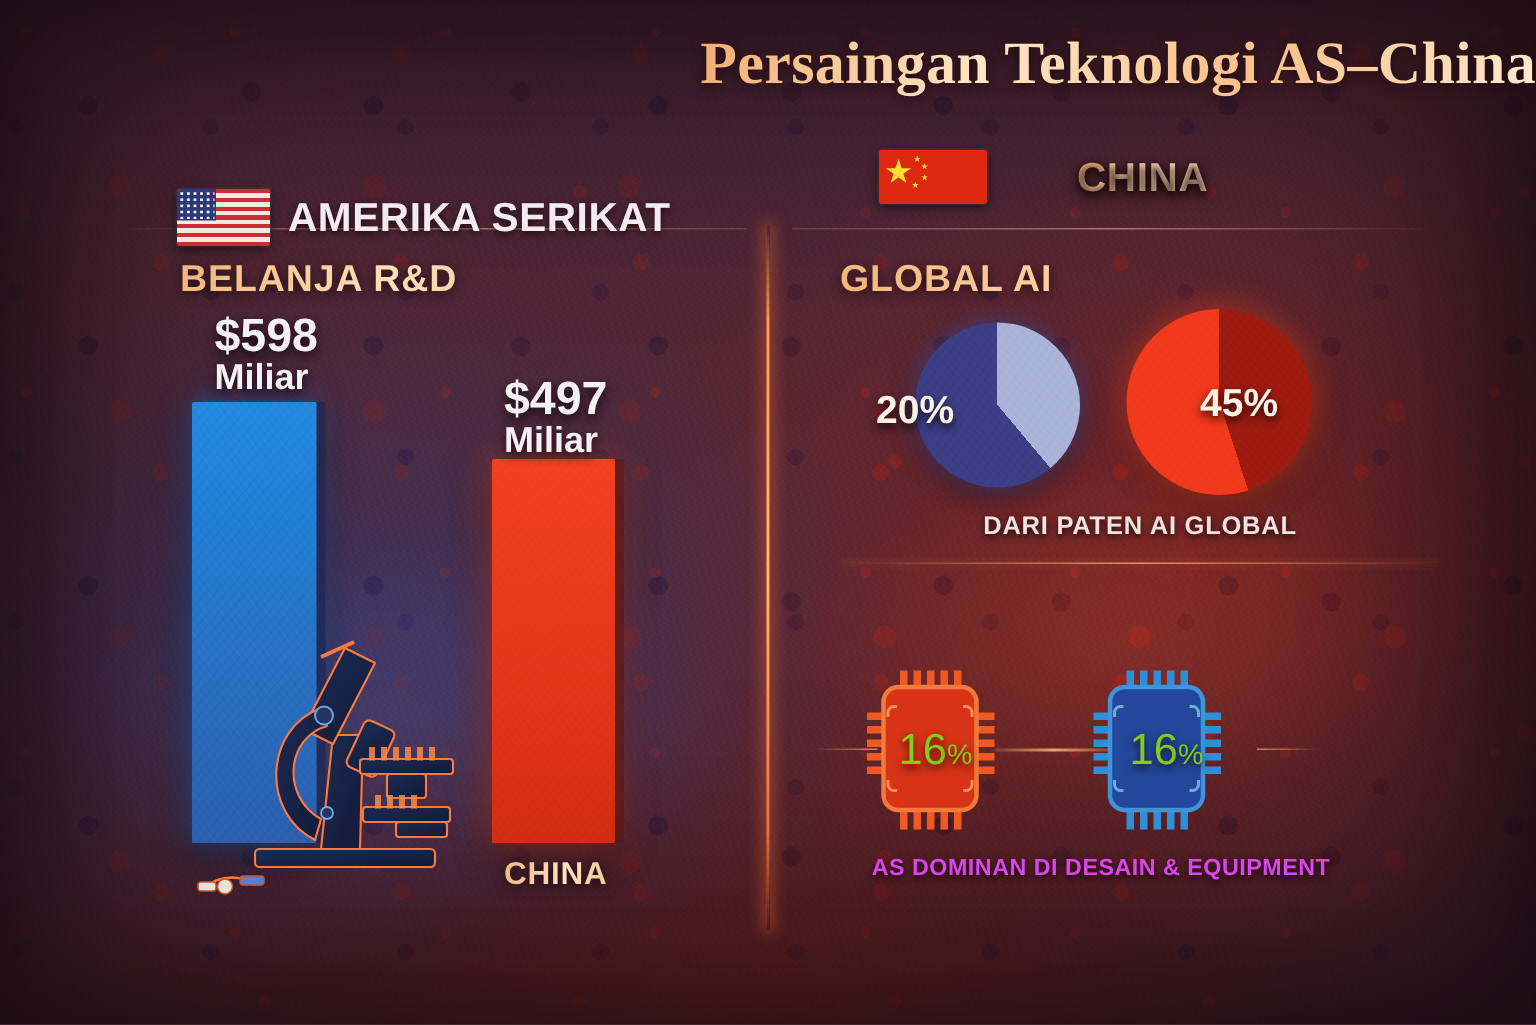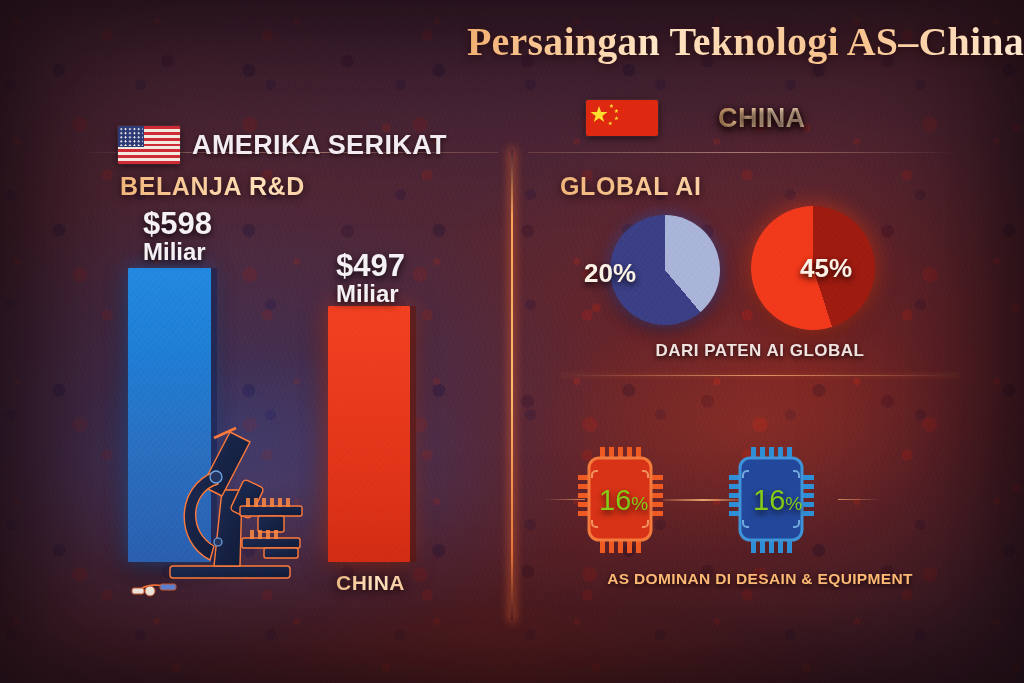--- a/index.html
+++ b/index.html
@@ -160,22 +160,22 @@
   .chip-link-l{position:absolute;left:543px;top:499px;width:42px;height:1px;
     background:linear-gradient(90deg,rgba(255,160,90,0),rgba(255,180,115,.7));}
   .chip-link-r{position:absolute;left:838px;top:499px;width:42px;height:1px;
     background:linear-gradient(90deg,rgba(255,180,115,.7),rgba(255,160,90,0));}
   .chip-pct{position:absolute;font-weight:normal;color:#84cc16;
     text-shadow:0 3px 6px rgba(10,4,6,.8);}
   .chip-pct .big{font-size:29px;}
   .chip-pct .sml{font-size:19px;}
   .cp-red{left:599px;top:484px;}
   .cp-blue{left:753px;top:484px;}
-  .semi-caption{position:absolute;left:540px;top:570px;width:440px;text-align:center;
-    font-size:15.5px;font-weight:bold;letter-spacing:.35px;color:#fdba74;
+  .semi-caption{position:absolute;left:514px;top:570px;width:440px;text-align:center;
+    font-size:15.5px;font-weight:bold;letter-spacing:.35px;color:#d946ef;
     text-shadow:0 2px 5px rgba(15,5,8,.85);}
 </style>
 </head>
 <body>
 
 <div id="stage">
 
   <div class="bg-layer bg-base"></div>
   <div class="bg-layer bg-mottle"></div>
   <div class="bg-layer bg-cracks"></div>

